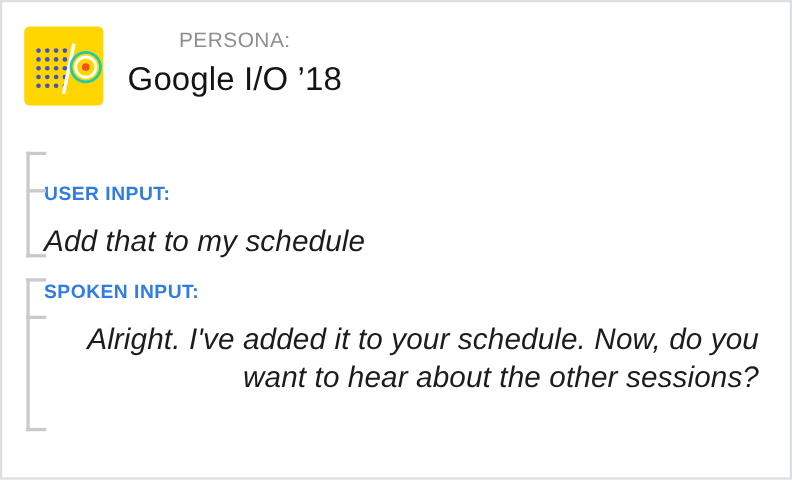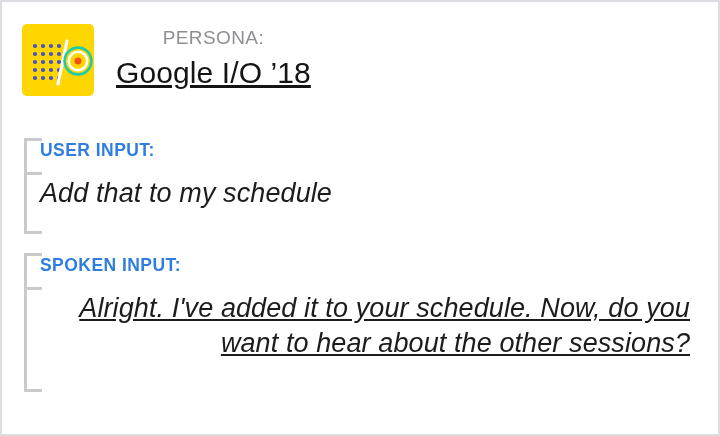--- a/index.html
+++ b/index.html
@@ -63,21 +63,20 @@
   }
 
   .persona-name {
     font-size: 30px;
     color: #141414;
     font-weight: 400;
     line-height: 1.25;
     margin-top: 4px;
     white-space: nowrap;
     letter-spacing: 0.1px;
-    text-decoration: underline;
   }
 
   
   .section {
     position: absolute;
     left: 14px;
   }
   .section.user    { top: 136px; }
   .section.spoken  { top: 251px; }
 
@@ -123,24 +122,24 @@
     font-size: 27px;
     font-style: italic;
     font-weight: 400;
     color: #1c1c1c;
     line-height: 1.33;
     letter-spacing: 0.1px;
     max-width: 650px;
     text-align: right;
   }
 
-  .user .section-label   { padding-top: 4px; }
+  .user .section-label   { padding-top: 4px; margin-top: 26px; }
   .user .section-text    { margin-top: 16px; }
   .spoken .section-label { padding-top: 4px; }
-  .spoken .section-text  { margin-top: 16px; text-decoration: underline; }
+  .spoken .section-text  { margin-top: 16px; }
 </style>
 </head>
 <body>
 
 <div class="card">
 
   <div class="persona">
 
     <div class="logo-tile">
       <svg width="72" height="72" viewBox="0 0 72 72" aria-hidden="true">

